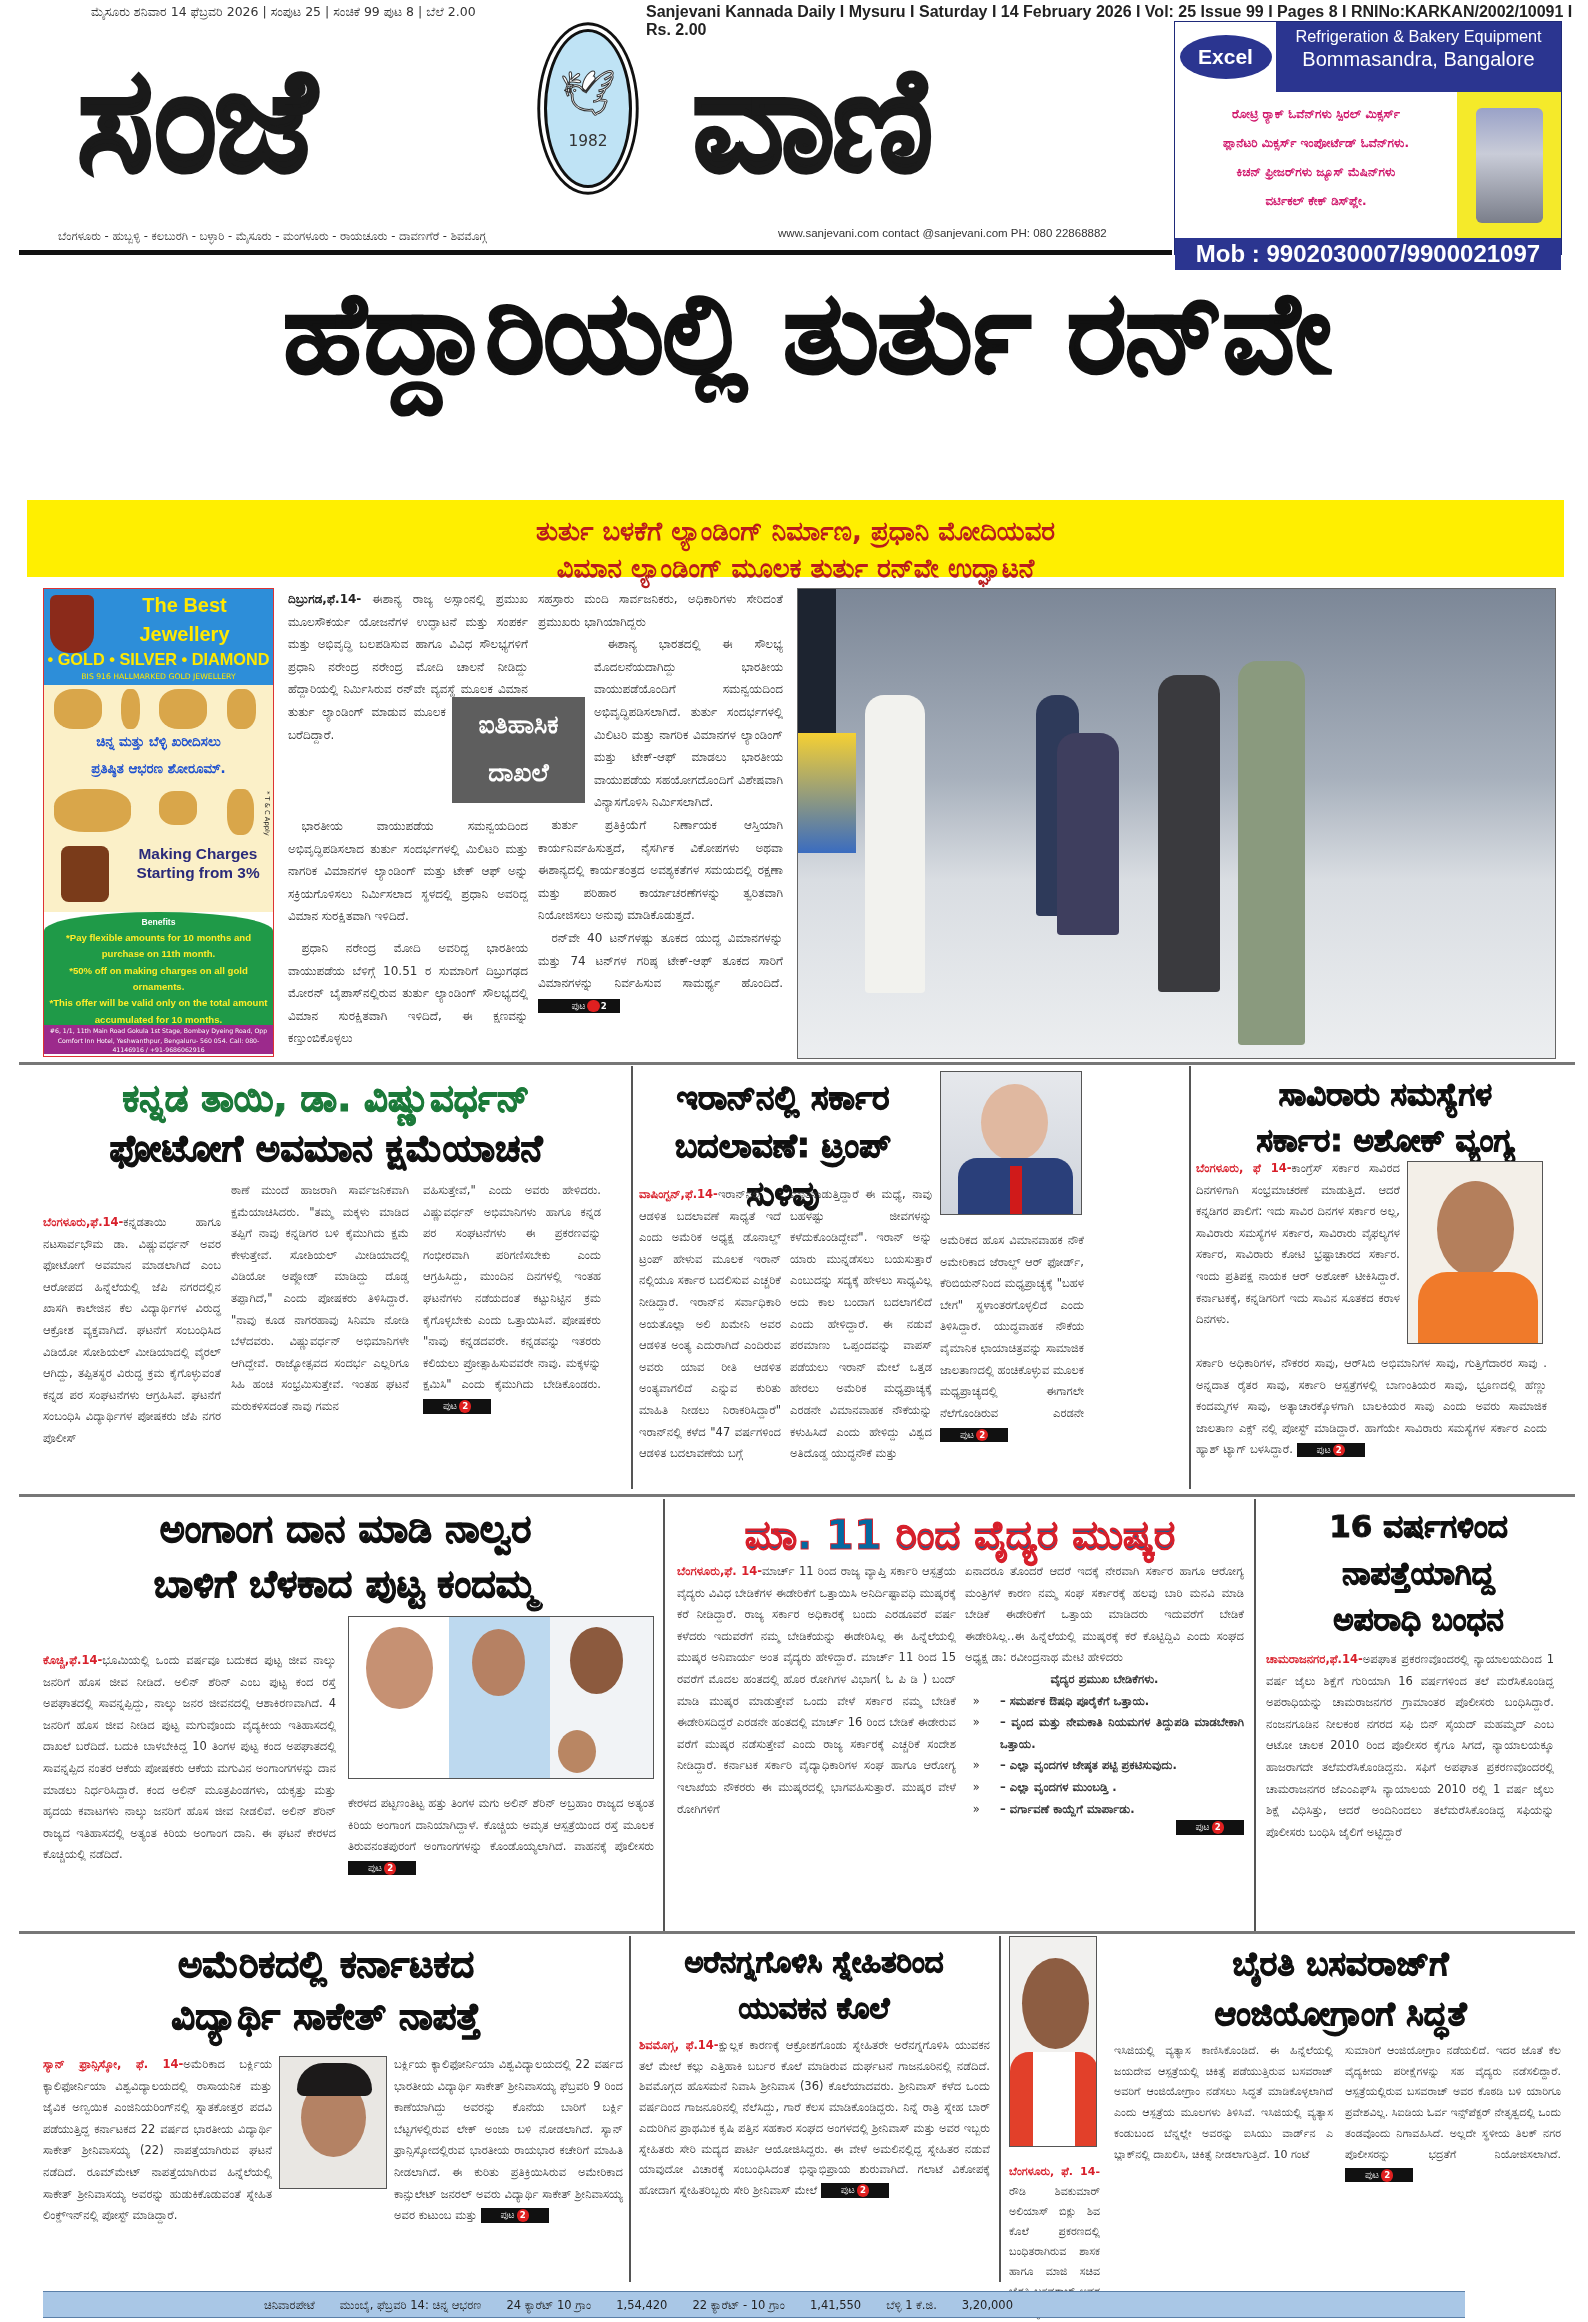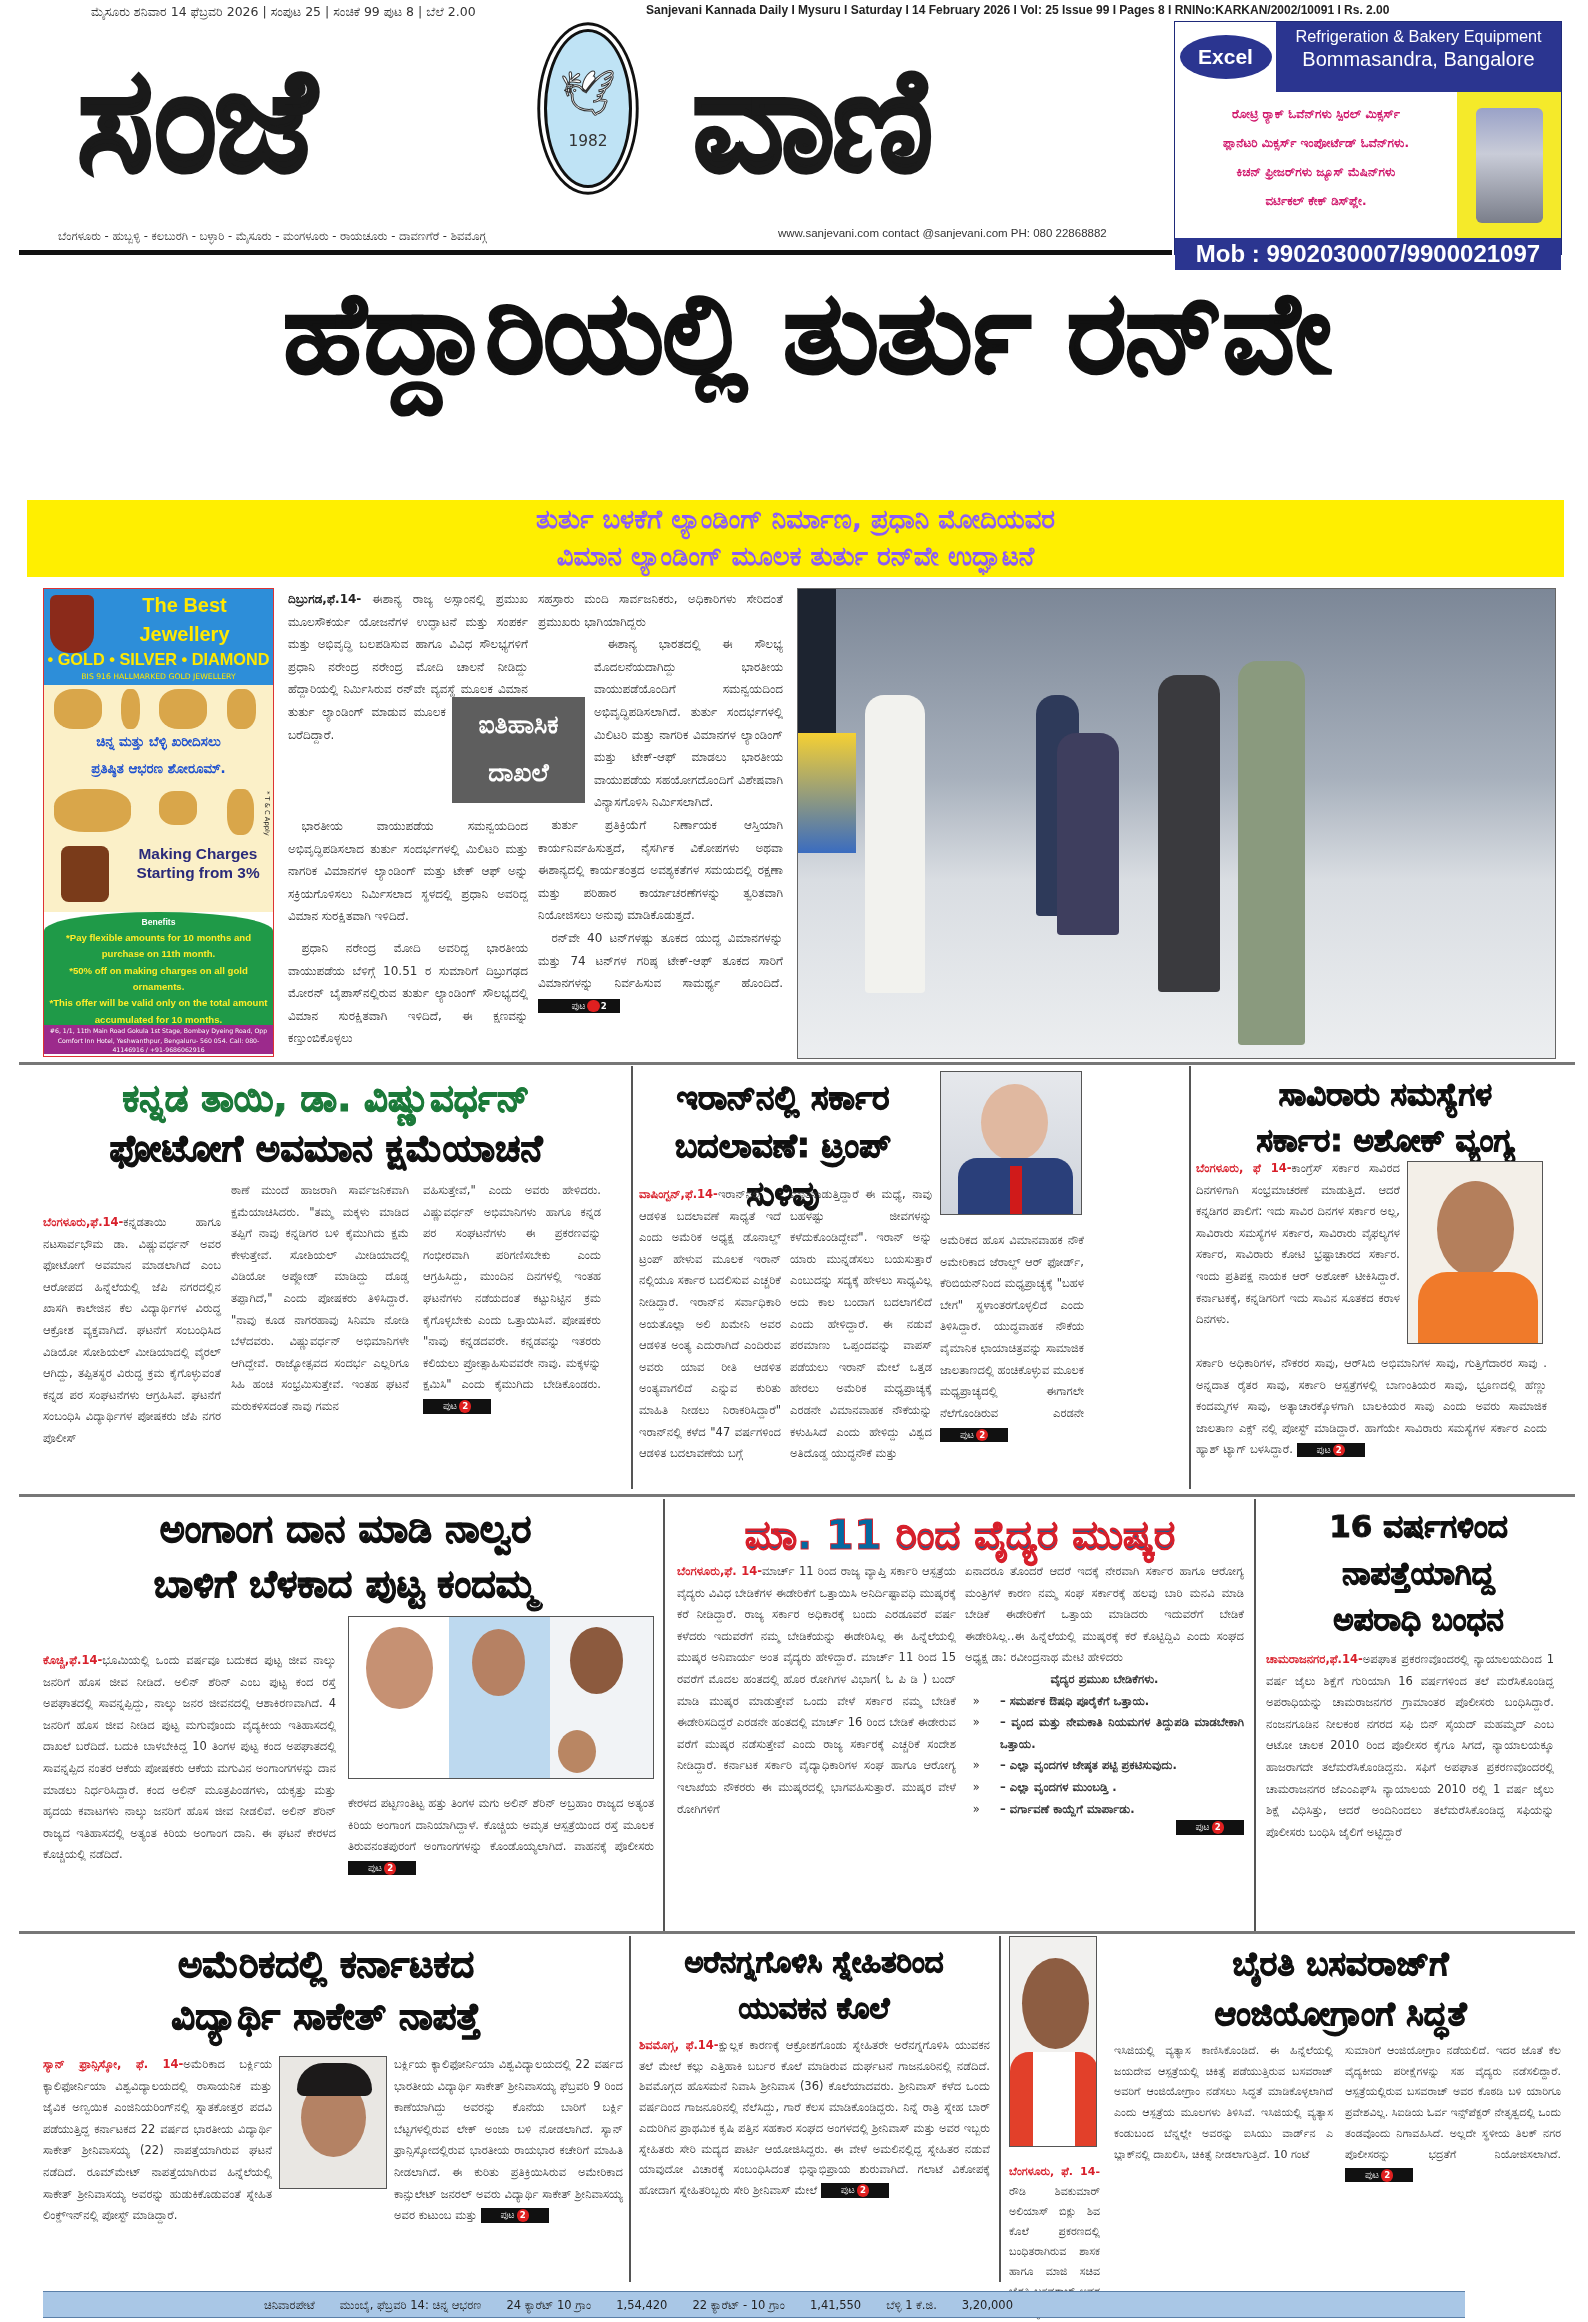--- a/index.html
+++ b/index.html
@@ -1,39 +1,39 @@
 <!DOCTYPE html>
 <html><head>
 <meta charset="utf-8">
 <style>
 *{box-sizing:border-box;margin:0;padding:0}
 body{width:1589px;height:2323px;background:#fff;font-family:"DejaVu Sans",sans-serif;color:#222;position:relative;overflow:hidden}
 .abs{position:absolute}
 .meta-kn{left:91px;top:3.8px;font-size:12.5px;color:#333}
-.meta-en{left:646px;top:2.9px;font-size:12px;font-weight:bold;font-family:"Liberation Sans",sans-serif;color:#222}
+.meta-en{left:646px;top:2.9px;font-size:16px;font-weight:bold;font-family:"Liberation Sans",sans-serif;color:#222}
 .masthead{left:77px;top:29px;width:1066px;height:183px}
 .mast-word{position:absolute;top:9.6px;font-size:144px;font-weight:bold;color:#1a1a1a;font-family:"DejaVu Sans",sans-serif;letter-spacing:-3.8px;-webkit-text-stroke:2.9px #1a1a1a;line-height:163px}
 .logo-oval{position:absolute;left:467px;top:0;width:88px;height:159px;border-radius:50%;background:#bfe3f5;border:3.8px solid #111;box-shadow:0 0 0 3.8px #fff,0 0 0 6.7px #111;display:flex;flex-direction:column;align-items:center;justify-content:center}
 .dove{font-size:44px;color:#fff;-webkit-text-stroke:1px #333}
 .logo-year{font-size:15.4px;color:#333;margin-top:13.4px}
 .cities{left:58px;top:229px;font-size:11.5px;color:#333}
 .contact{left:778px;top:227px;font-size:11.5px;color:#333;font-family:"Liberation Sans",sans-serif}
 .rule-top{left:19px;top:250px;width:1153px;height:4.8px;background:#111}
 .ad-excel{left:1174px;top:21px;width:388px;height:234px;border:1.9px solid #1f2a7a}
 .ex-top{height:70px;display:flex}
 .ex-logo{width:101px;background:#fff;display:flex;align-items:center;justify-content:center}
 .ex-oval{width:92px;height:44px;border-radius:50%;background:#2b3590;color:#fff;font-weight:bold;font-size:21px;display:flex;align-items:center;justify-content:center;font-family:"Liberation Sans",sans-serif}
 .ex-head{flex:1;background:#2b3590;color:#fff;font-family:"Liberation Sans",sans-serif;font-weight:normal;font-size:16.3px;line-height:23px;padding:2.9px 3.8px;text-align:center}
 .ex-mid{height:146px;display:flex;background:#fff}
 .ex-text{flex:1;color:#d0186c;font-weight:bold;font-size:12px;line-height:29px;text-align:center;padding-top:7.7px}
 .ex-img{width:104px;background:#f5ea2a;display:flex;align-items:center;justify-content:center}
 .ex-machine{width:67px;height:115px;background:linear-gradient(#9aa2c8,#c9ccd8 40%,#7a7e8a);border-radius:5.8px}
 .ex-mob{height:32px;background:#2b3590;color:#fff;font-weight:bold;font-size:24px;text-align:center;line-height:32px;font-family:"Liberation Sans",sans-serif}
 .headline{left:38px;top:261px;width:1537px;font-size:113px;font-weight:bold;color:#111;text-align:center;line-height:144px;letter-spacing:-1.9px;-webkit-text-stroke:1.9px #111}
-.subhead{left:27px;top:500px;width:1537px;height:77px;background:#ffef00;text-align:center;font-weight:bold;font-size:26px;line-height:37px;color:#8b5cf6;padding-top:1px}
+.subhead{left:27px;top:500px;width:1537px;height:77px;background:#ffef00;text-align:center;font-weight:bold;font-size:26px;line-height:37px;color:#b91c1c;padding-top:13px}
 .ad-jewel{left:43px;top:588px;width:231px;height:469px;border:1.9px solid #d33}
 .jw-top{height:96px;background:#2d8ed9;position:relative}
 .jw-crown{position:absolute;left:5.8px;top:5.8px;width:44px;height:58px;background:#8b2a1a;border-radius:5.8px 5.8px 19px 19px}
 .jw-title{position:absolute;left:54px;top:1.9px;width:173px;text-align:center;color:#ffe800;font-weight:bold;font-size:20px;line-height:29px;font-family:"Liberation Sans",sans-serif}
 .jw-metals{position:absolute;left:0;top:61px;width:100%;text-align:center;color:#ffe800;font-weight:bold;font-size:16.3px;font-family:"Liberation Sans",sans-serif}
 .jw-bis{position:absolute;left:0;top:83px;width:100%;text-align:center;color:#ffe800;font-size:7.7px;font-weight:normal}
 .jw-body{height:227px;background:#fbf0c8;position:relative}
 .jw-kn{position:absolute;left:0;top:43px;width:100%;text-align:center;color:#1b4fd0;font-weight:bold;font-size:13.4px;line-height:27px}
 .jw-orn{position:absolute;height:40px;background:#d9a64a;border-radius:40%}
 .jw-mk{position:absolute;left:77px;top:159px;width:154px;color:#2a2a7a;font-weight:bold;font-size:15.4px;text-align:center;line-height:19px;font-family:"Liberation Sans",sans-serif}

